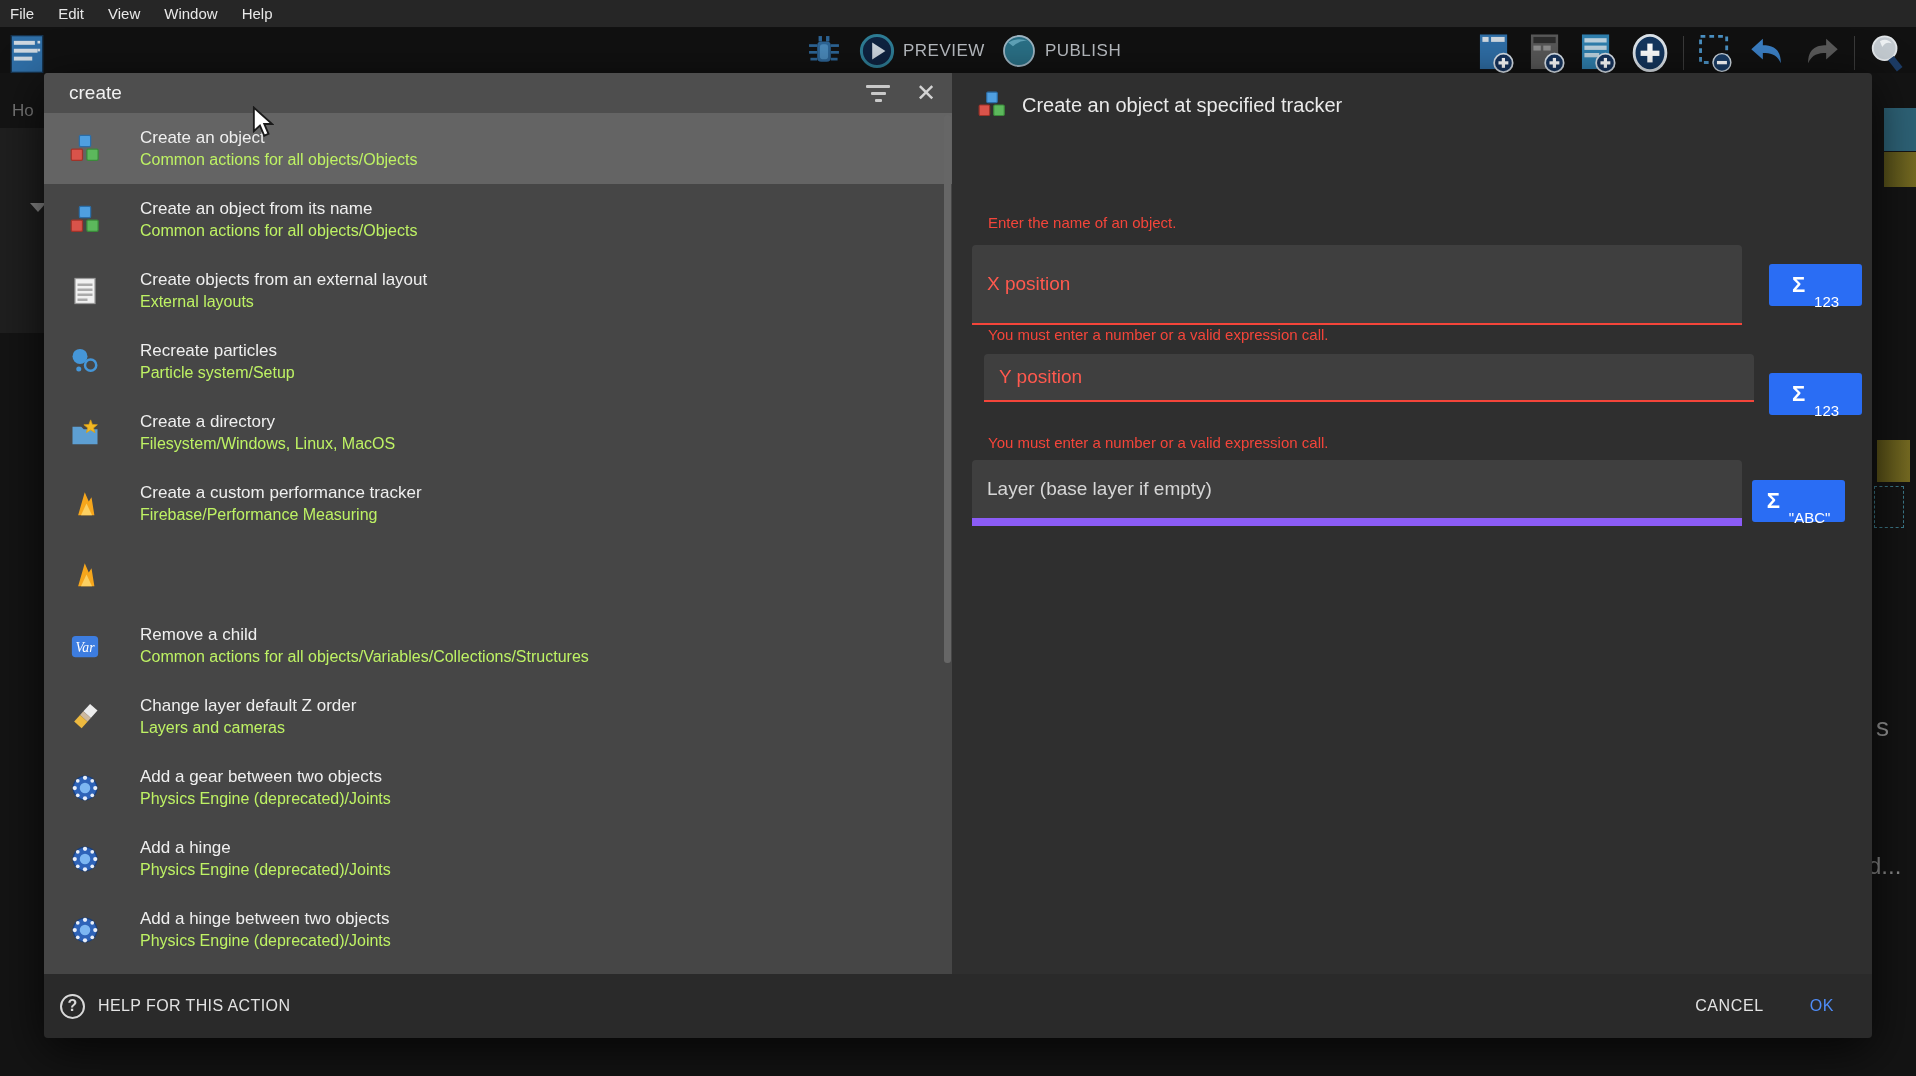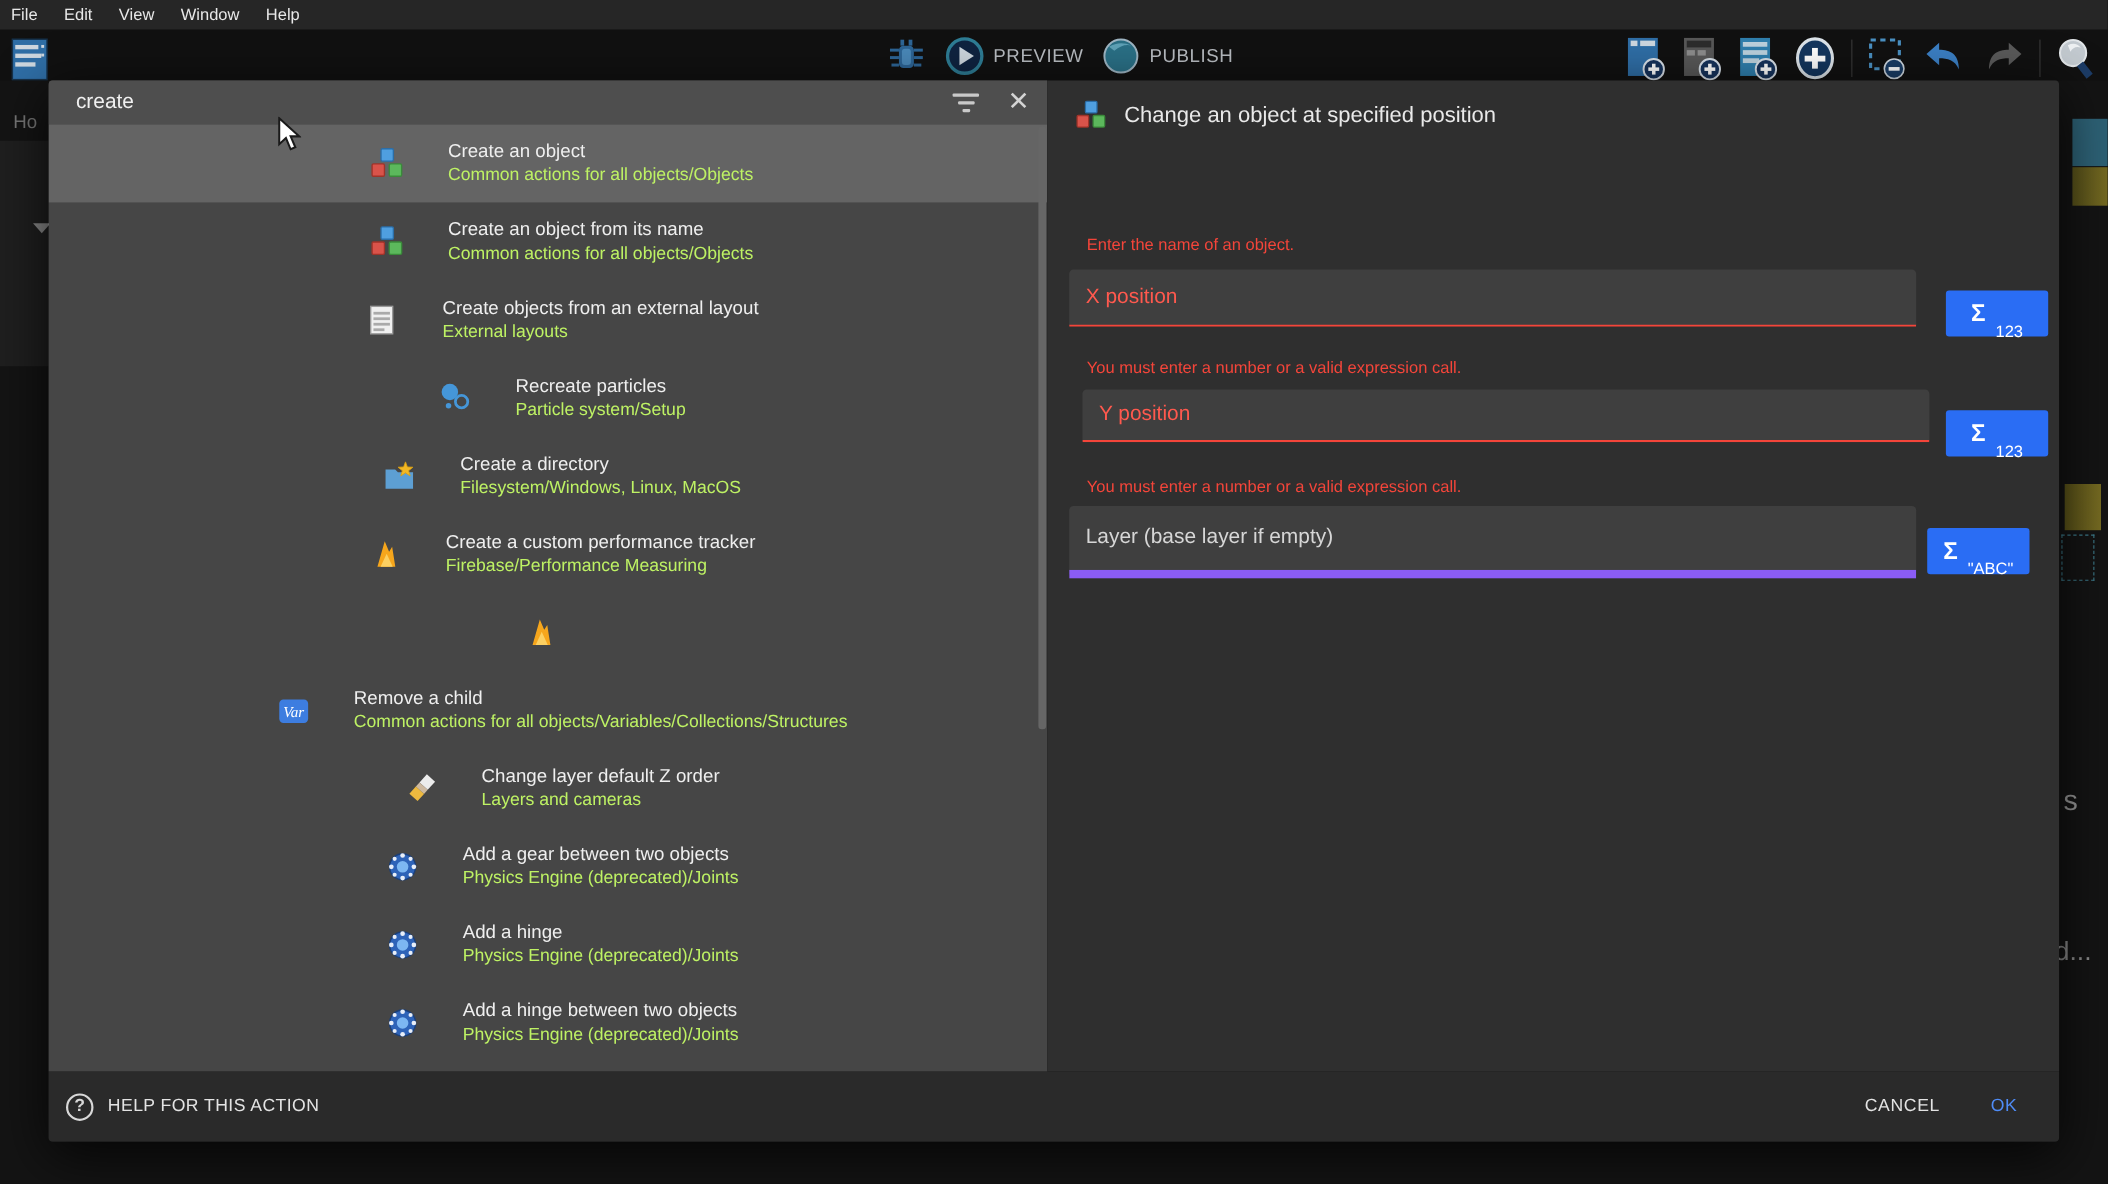--- a/index.html
+++ b/index.html
@@ -41,42 +41,42 @@
   .left-panel { width:908px; background:#464646; position:relative; overflow:hidden;
     display:flex; flex-direction:column; }
   .search-band { height:40px; background:#4e4e4e; display:flex; align-items:center; flex:none; }
   .search-input { flex:1; background:transparent; border:none; outline:none; color:#f0f0f0;
     font-size:19px; padding-left:25px; font-family:"Liberation Sans",sans-serif; }
   .filter-btn { width:44px; display:flex; flex-direction:column; align-items:center; gap:4px; cursor:pointer; }
   .filter-btn i { display:block; height:3px; background:#c9c9c9; border-radius:1px; }
   .filter-btn i:nth-child(1){width:24px;} .filter-btn i:nth-child(2){width:15px;} .filter-btn i:nth-child(3){width:7px;}
   .close-btn { width:52px; color:#d4d4d4; font-size:24px; text-align:center; cursor:pointer; line-height:40px; }
   .action-list { flex:1; overflow:hidden; position:relative; }
-  .action-item { height:71px; display:flex; align-items:center; padding-left:26px; cursor:pointer;justify-content:center; }
+  .action-item { height:71px; display:flex; align-items:center; padding-left:26px; cursor:pointer; }
   .action-item.highlighted { background:#646464; }
   .ai-icon { width:30px; height:30px; flex:none; margin-right:40px; }
   .ai-text { display:flex; flex-direction:column; gap:3px; }
   .ai-title { color:#efefef; font-size:17px; }
   .ai-sub { color:#bef264; font-size:16px; }
   .scroll-thumb { position:absolute; right:1px; top:42px; width:7px; height:548px; background:#666666; border-radius:3px; }
 
   
   .right-panel { width:920px; background:#2f2f2f; position:relative; }
   .rp-header { height:64px; display:flex; align-items:center; padding-left:26px; }
   .rp-title { color:#e9e9e9; font-size:20px; margin-left:16px; }
   .field { background:#3f3f3f; border-radius:4px 4px 0 0; position:absolute; display:flex; align-items:center; }
   .field .flabel { font-size:19px; padding-left:15px; }
   .field.invalid { border-bottom:2px solid #f4453a; }
   .field.invalid .flabel { color:#ff594e; }
   .field.normal { border-bottom:8px solid #8b5cf6; }
   .field.normal .flabel { color:#d6d6d6; }
   .ferror { position:absolute; color:#f4453a; font-size:15px; left:36px; }
   .f-object { left:20px; top:64px;  width:890px; height:62px; }
   .e-object { top:141px; }
-  .f-x { left:20px; top:172px; width:770px; height:52px; }
+  .f-x { left:20px; top:172px; width:770px; height:80px; }
   .b-x { left:817px; top:191px; }
   .e-x { top:253px; }
   .f-y { left:32px; top:281px; width:770px; height:48px; }
   .b-y { left:817px; top:300px; }
   .e-y { top:361px; }
   .f-layer { left:20px; top:387px; width:770px; height:66px; }
   .b-layer { left:800px; top:407px; width:110px; }
   .expr-btn { position:absolute; width:93px; height:42px; background:#2a6df4; border:none; border-radius:3px;
     color:#ffffff; display:flex; align-items:center; justify-content:center; gap:9px; cursor:pointer; }
   .expr-btn .sigma { font-size:22px; font-weight:bold; line-height:1; }
@@ -439,21 +439,21 @@
   </div>
 </div>
       <div class="scroll-thumb"></div>
     </div>
 
     <div class="right-panel">
       <div class="rp-header">
         <svg width="28" height="28">
             <use href="#icon-cubes"></use>
           </svg>
-        <span class="rp-title">Change an object at specified position</span>
+        <span class="rp-title">Create an object at specified tracker</span>
       </div>
 
       <div class="ferror e-object">Enter the name of an object.</div>
 
       <div class="field invalid f-x">
         <span class="flabel">X position</span>
       </div>
       <button class="expr-btn b-x">
         <span class="sigma">Σ</span>
         <span class="blabel">123</span>

